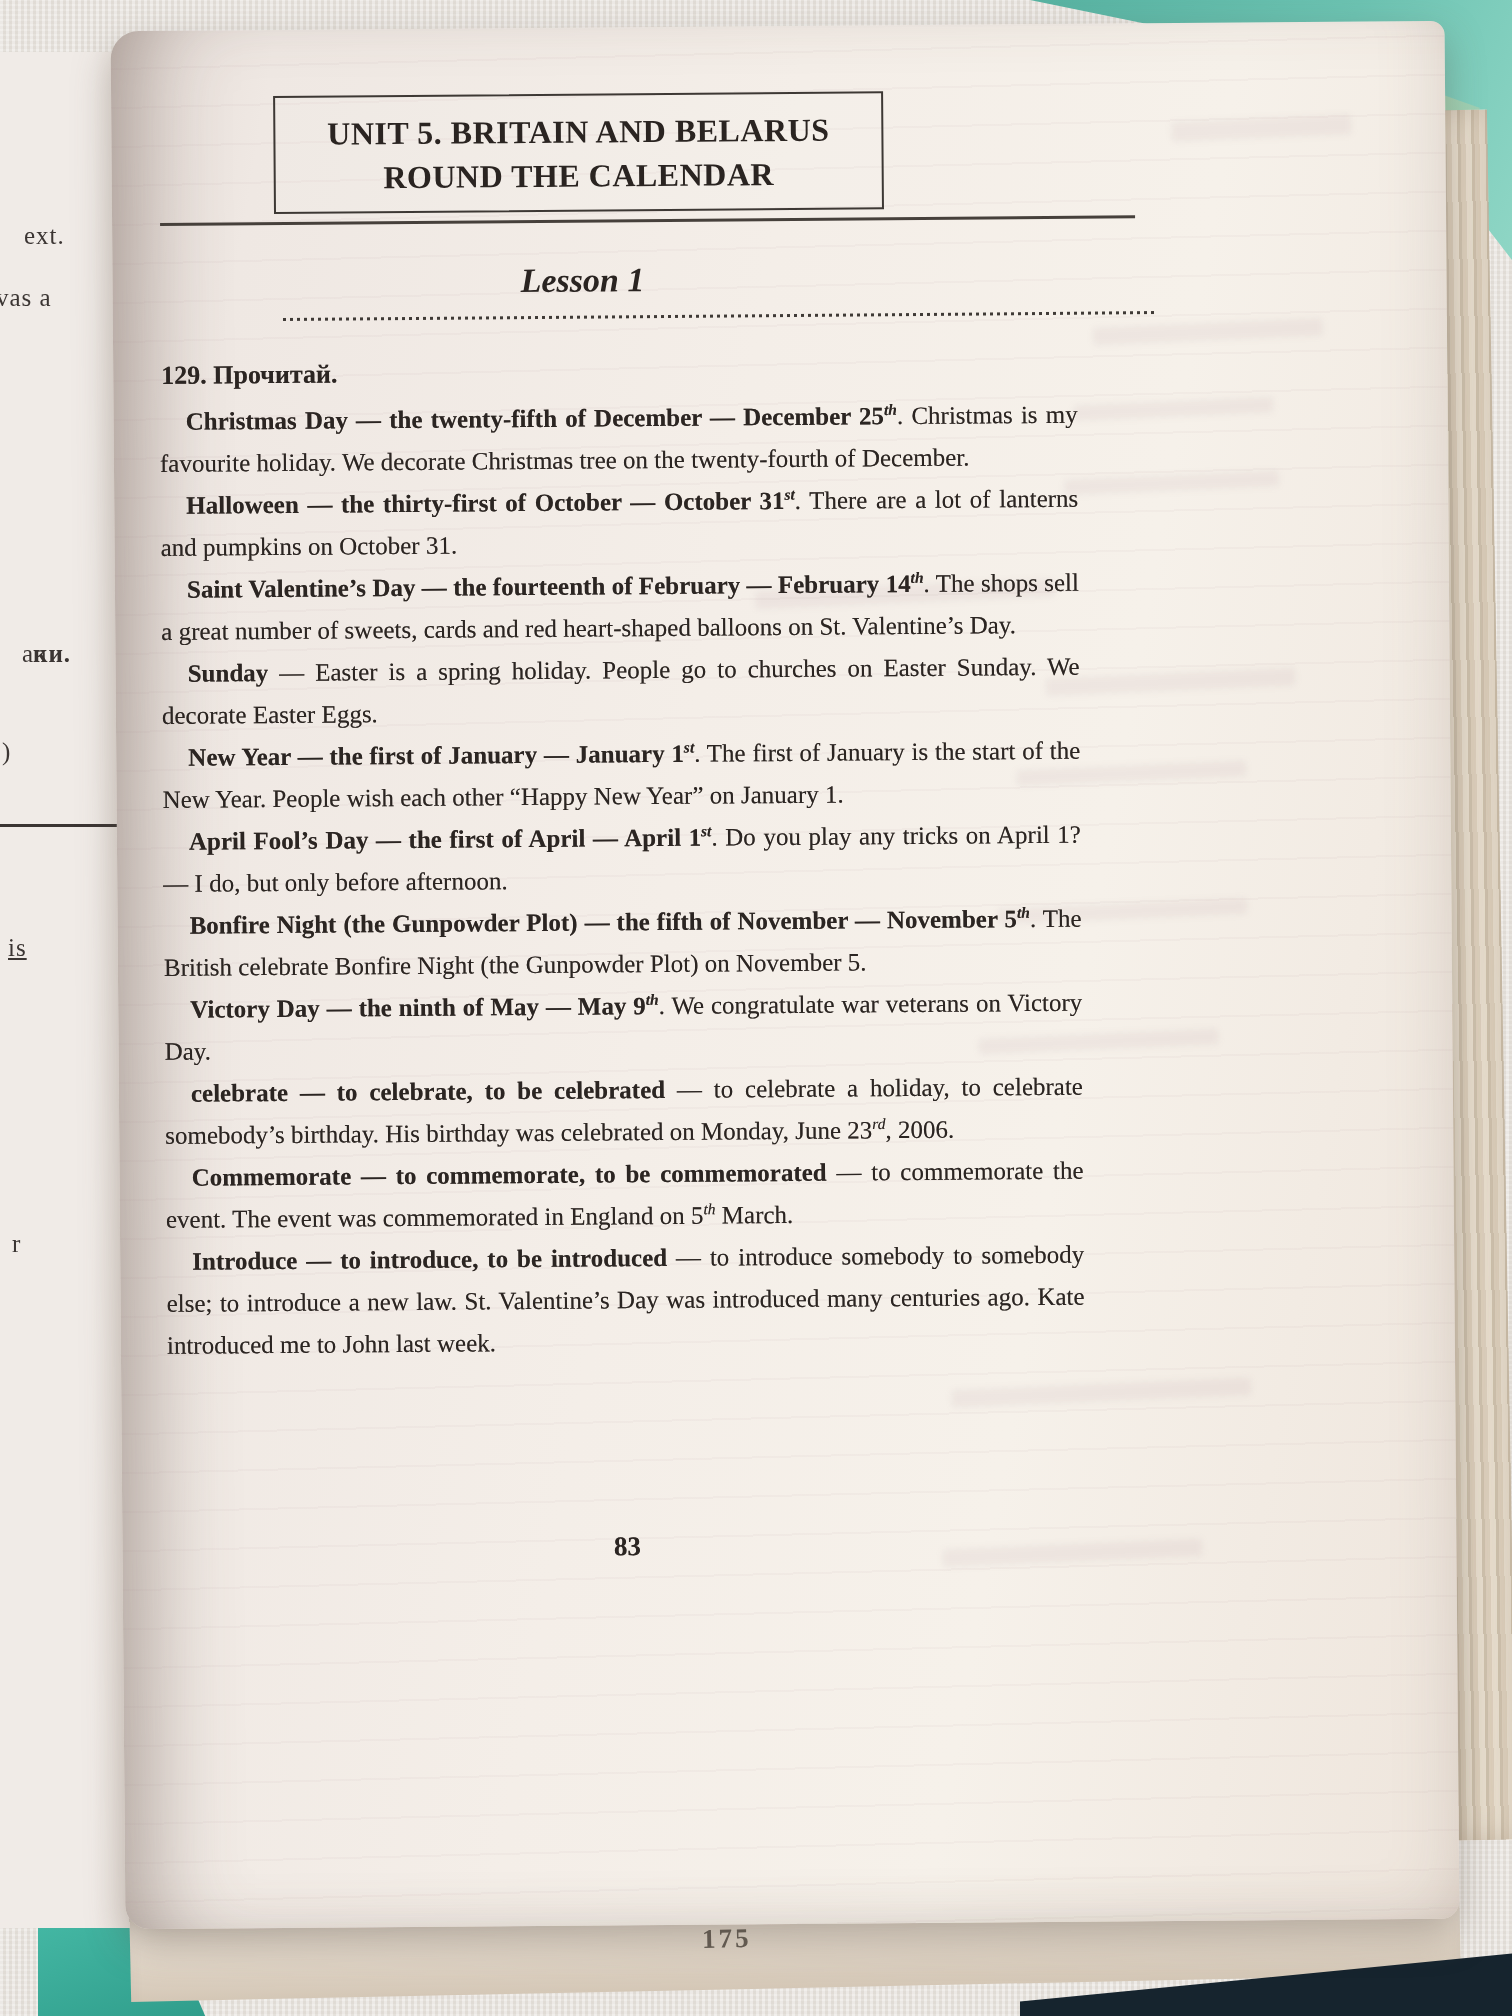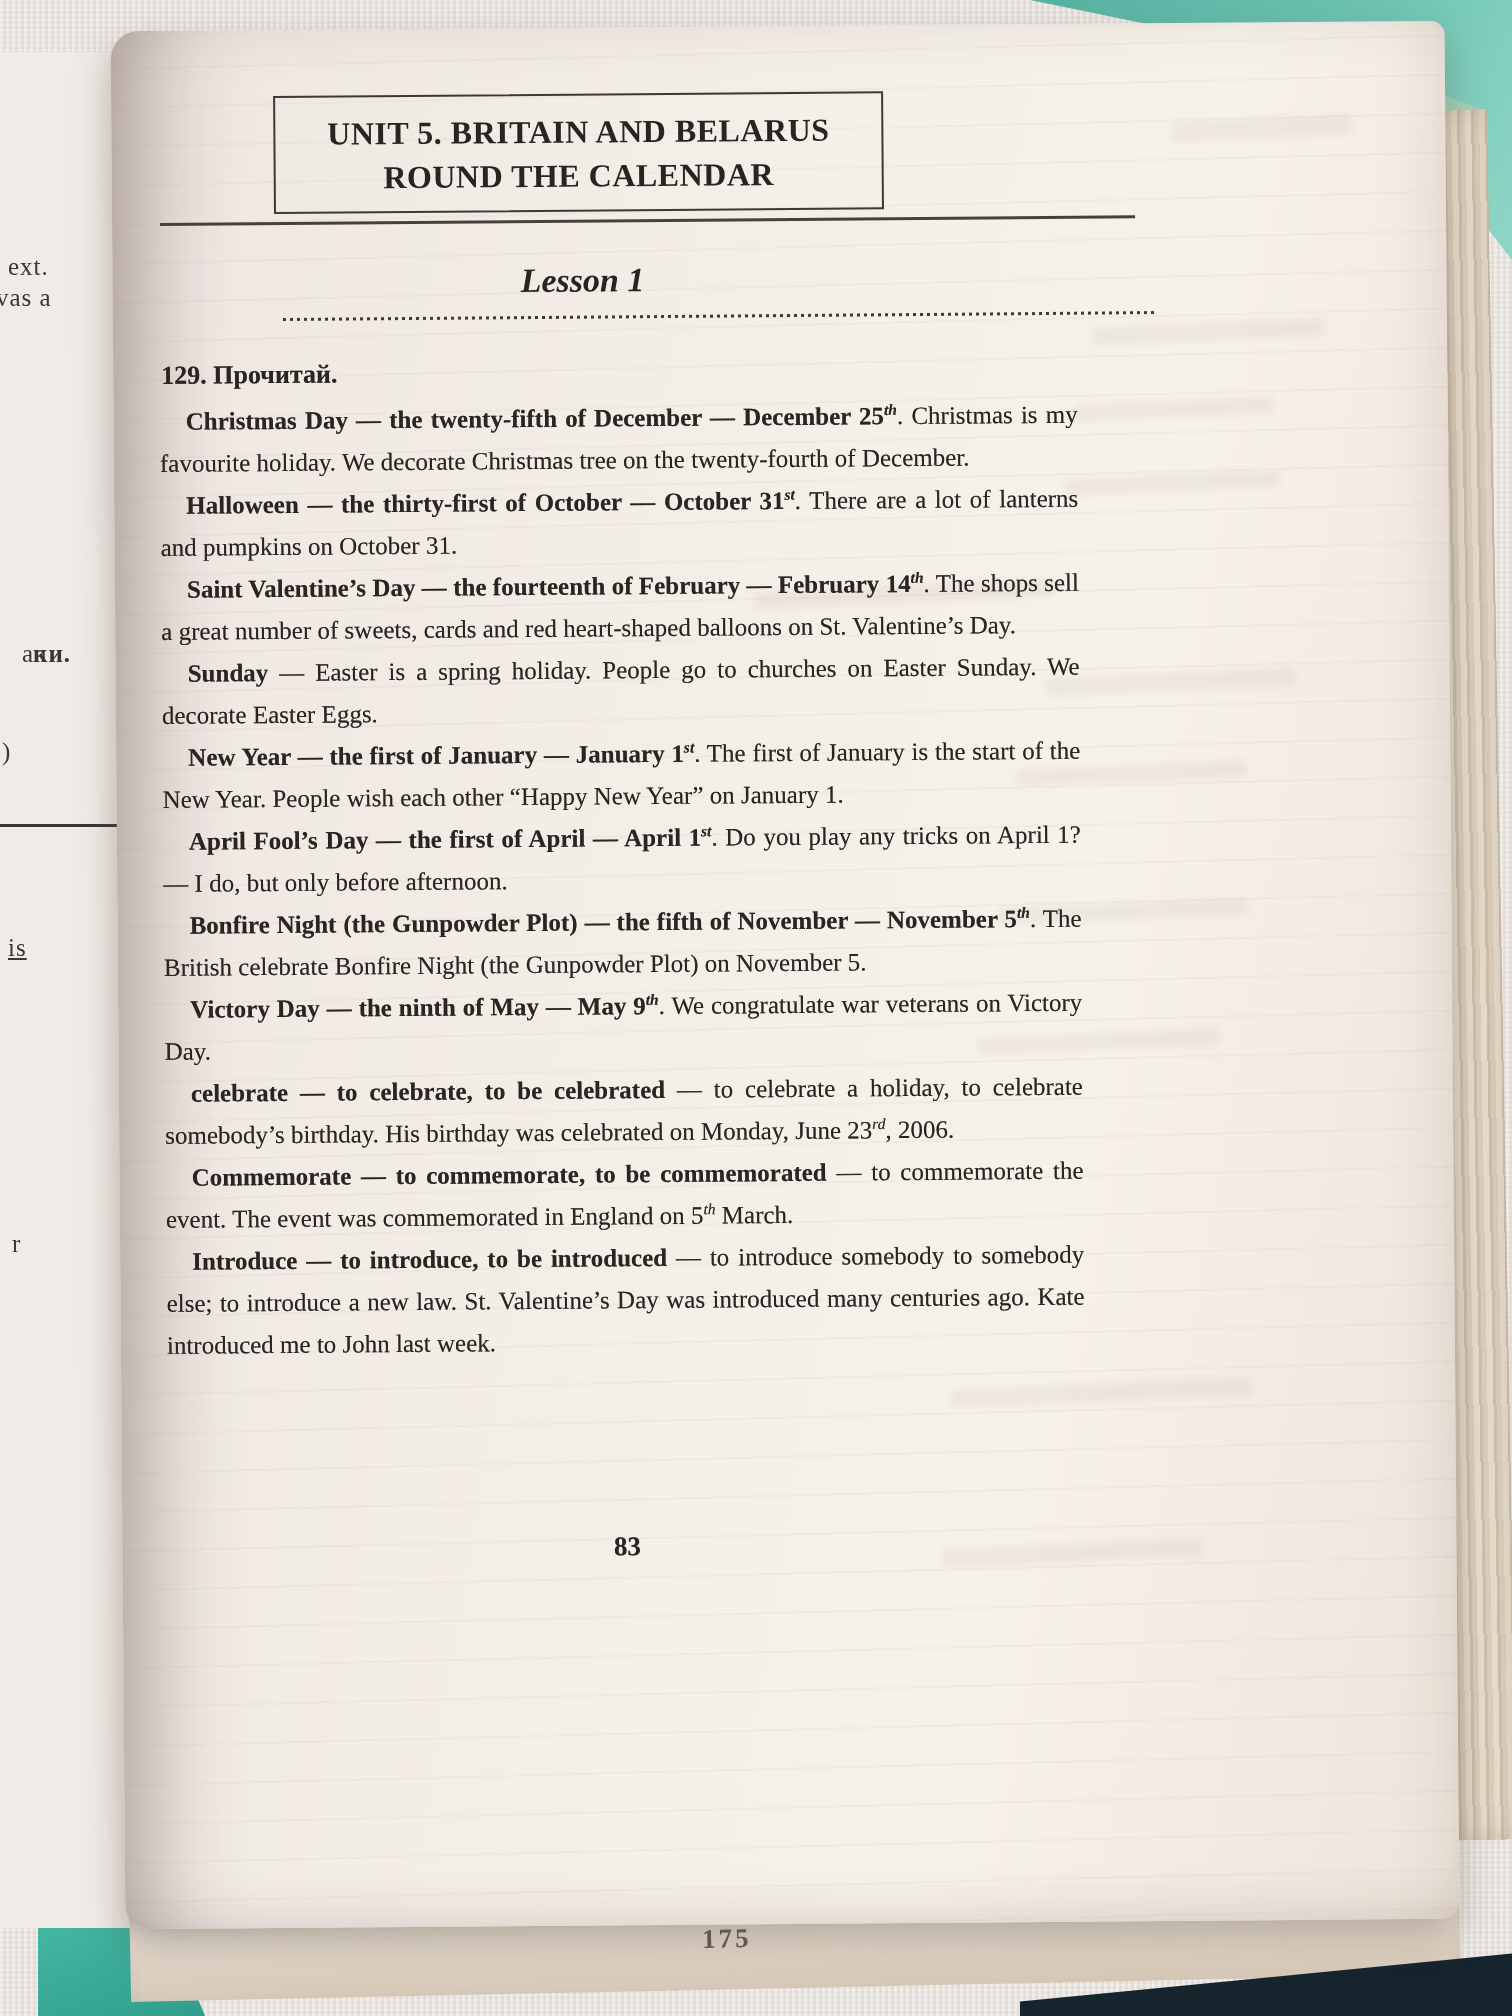--- a/index.html
+++ b/index.html
@@ -78,21 +78,21 @@
 </style>
 </head>
 <body>
 
 <div class="abs teal-tr"></div>
 <div class="abs teal-tr-edge"></div>
 <div class="abs teal-bl"></div>
 <div class="abs teal-left-strip"></div>
 
 <div class="abs prev-page">
-  <span class="prev-frag" style="left:8px;top:170px;margin-top:31px;">ext.</span>
+  <span class="prev-frag" style="left:24px;top:170px;">ext.</span>
   <span class="prev-frag" style="left:-4px;top:232px;">vas a</span>
   <span class="prev-frag" style="left:6px;top:588px;font-weight:bold;margin-left:27px;">ки.</span>
   <span class="prev-frag" style="left:22px;top:588px;">an</span>
   <span class="prev-frag" style="left:2px;top:686px;">)</span>
   <div class="prev-rule" style="top:772px;"></div>
   <span class="prev-frag" style="left:8px;top:882px;text-decoration:underline;">is</span>
   <span class="prev-frag" style="left:12px;top:1178px;">r</span>
 </div>
 <div class="abs gutter"></div>
 

